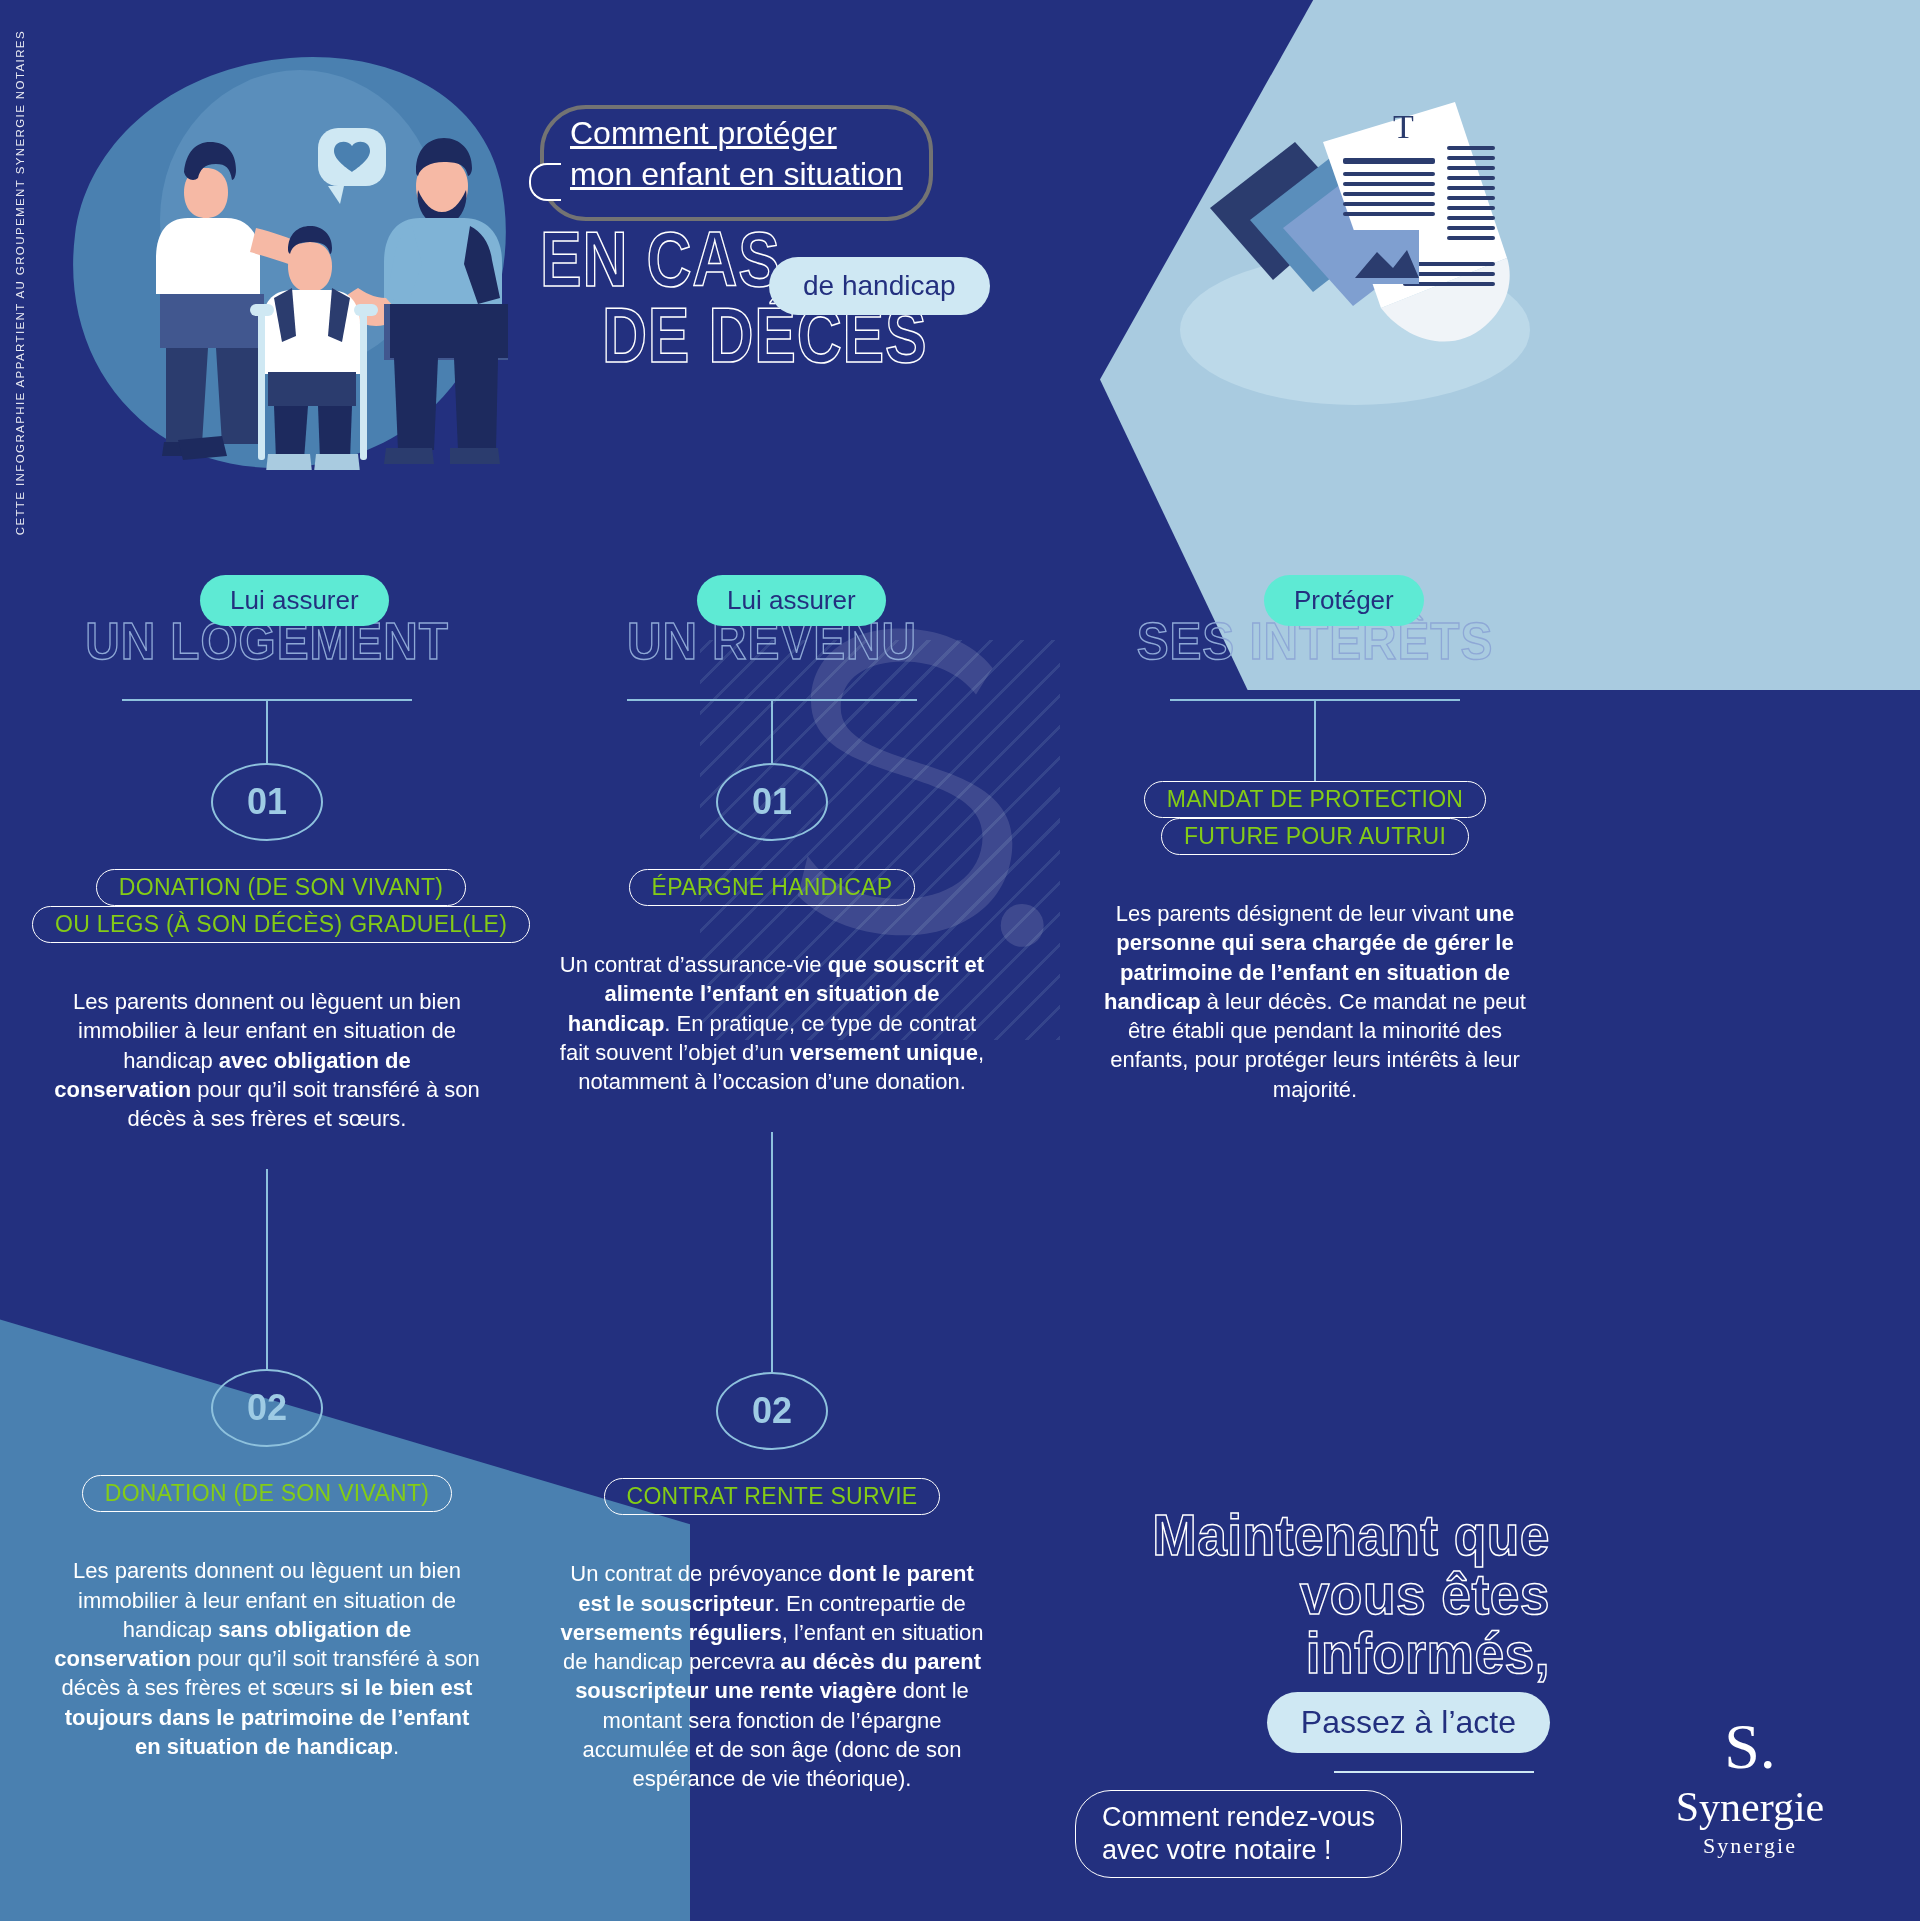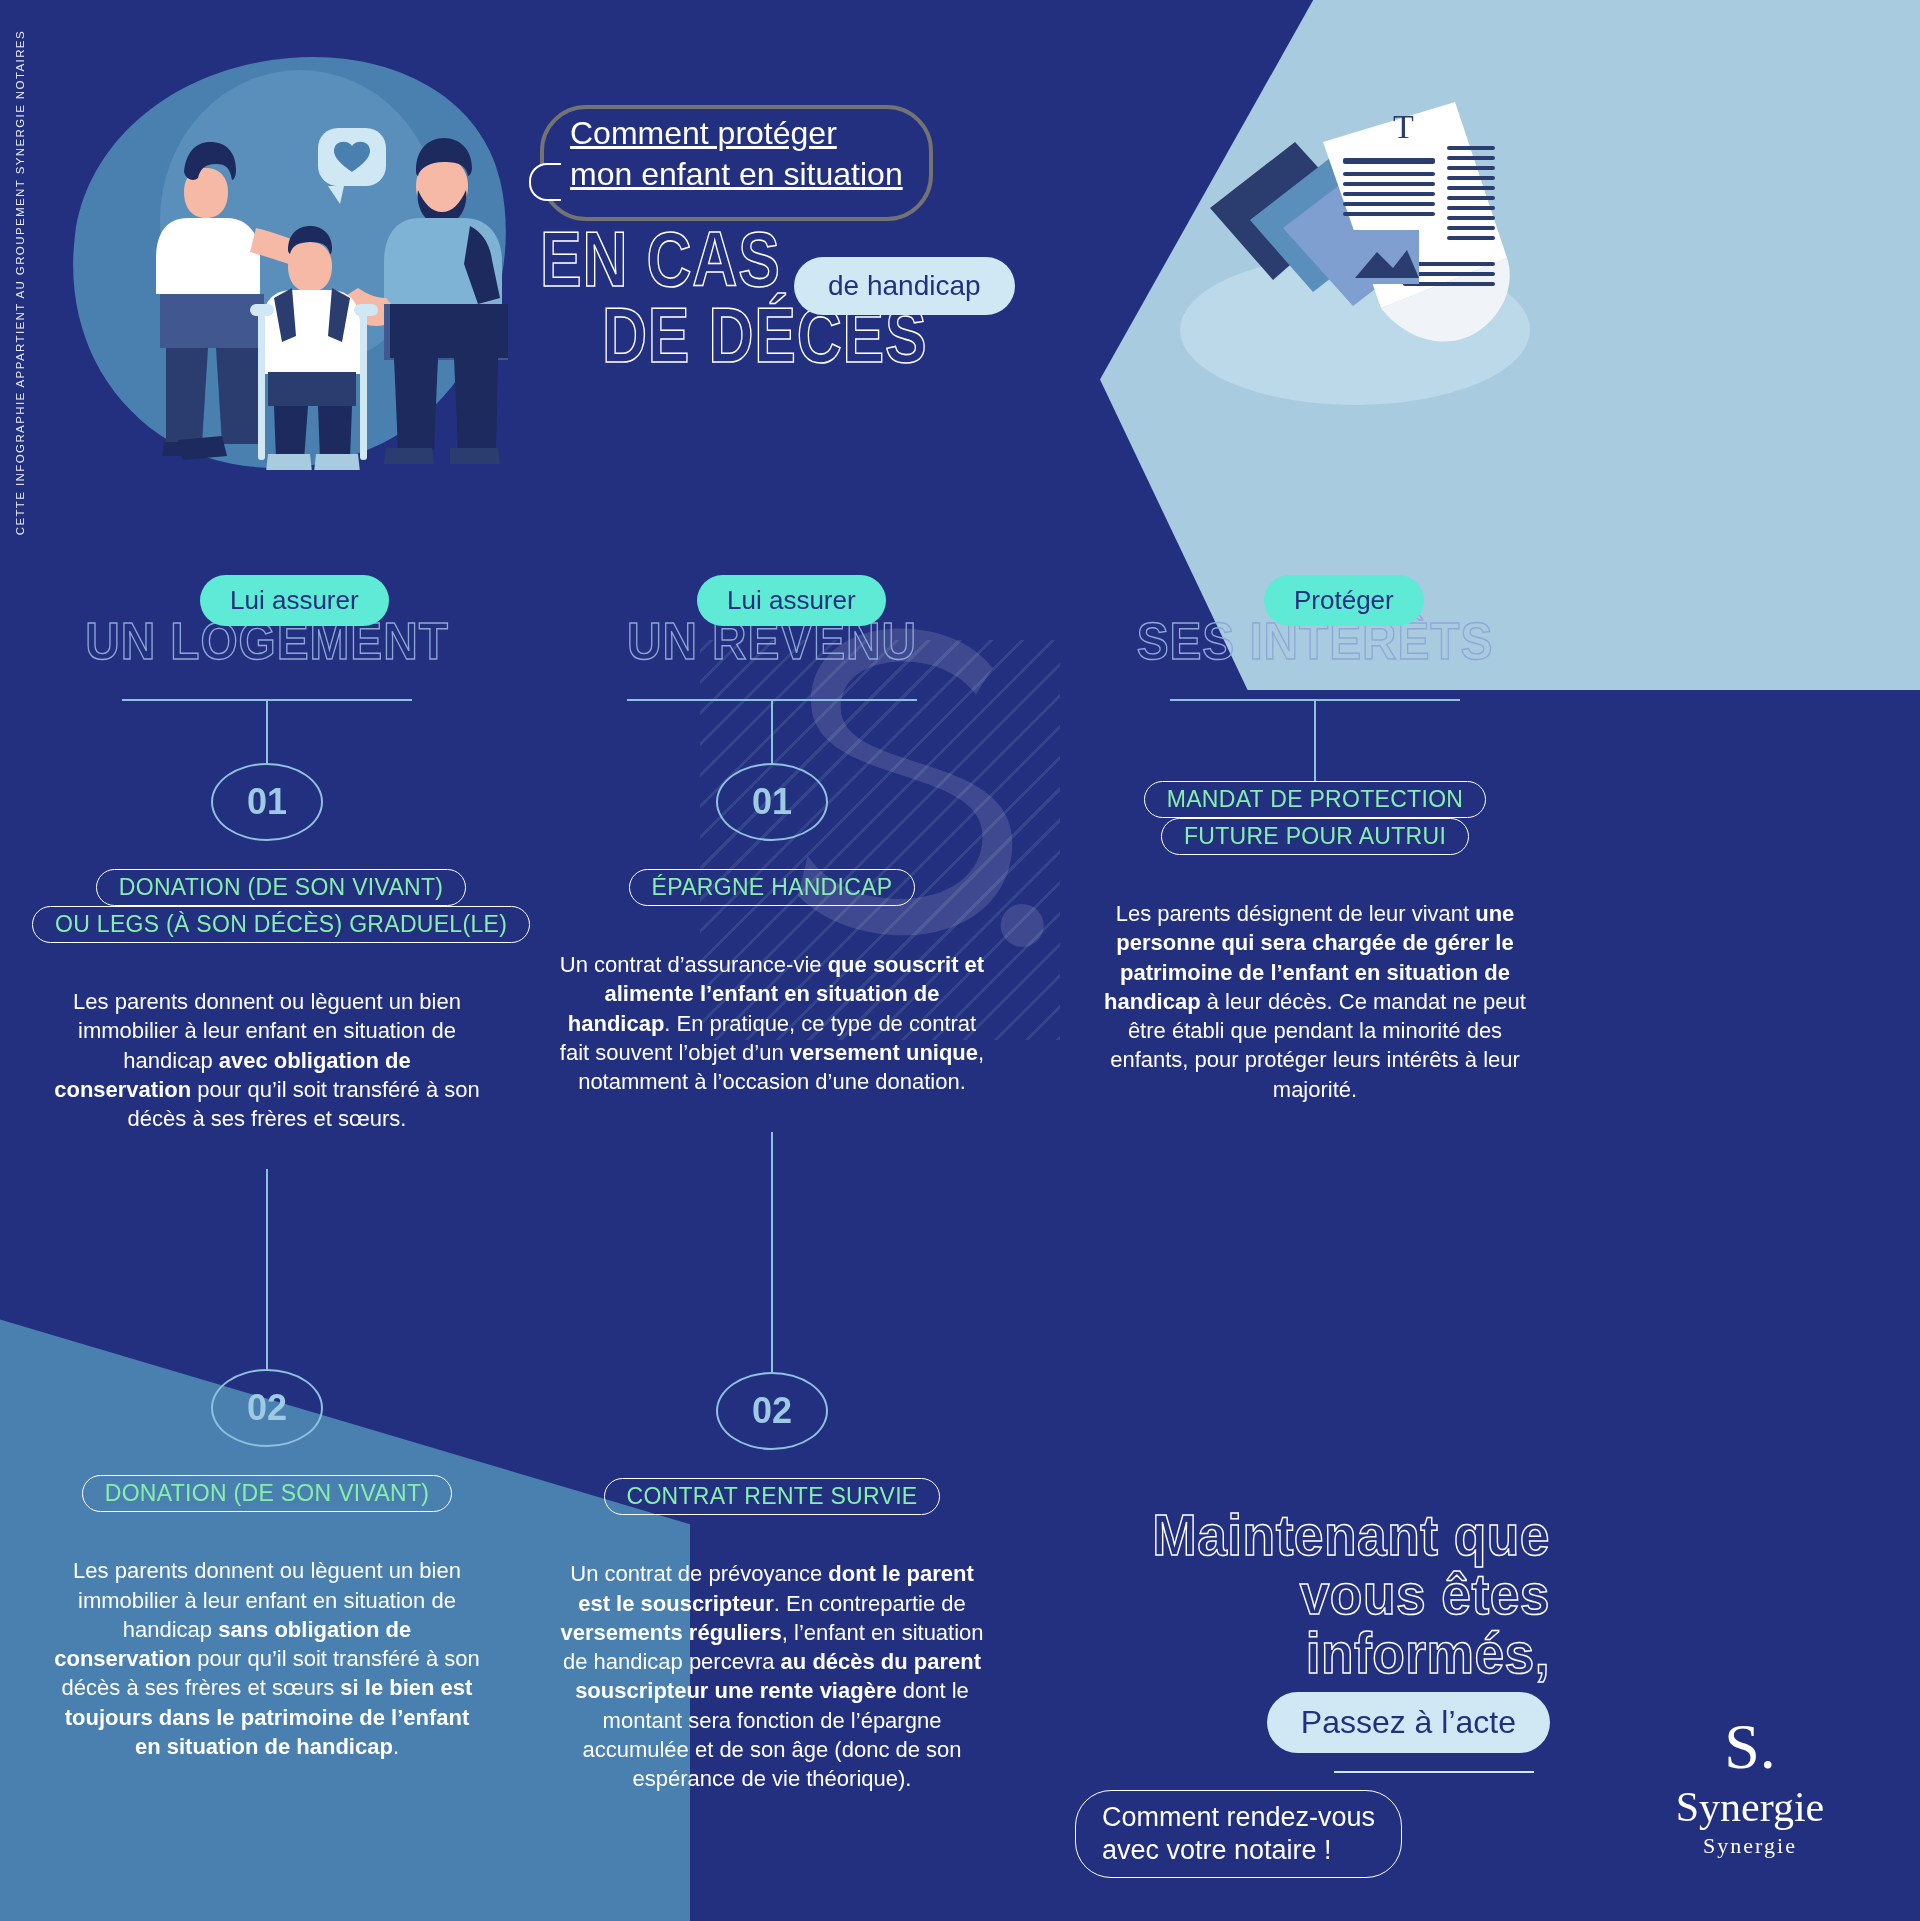--- a/index.html
+++ b/index.html
@@ -64,21 +64,21 @@
   .outline-big{
     font-size:78px;font-weight:700;letter-spacing:1px;line-height:.98;
     color:transparent;
     -webkit-text-stroke:1.6px #ffffff;
     font-family:"Liberation Sans",sans-serif;
     text-transform:uppercase;font-stretch:condensed;
     transform:scaleX(.80);transform-origin:left center;
   }
   .outline-big.l2{margin-left:62px;}
   .pill-handicap{
-    position:absolute;left:254px;top:152px;
+    position:absolute;left:229px;top:152px;
     background:#cfe8f3;color:#23307f;
     border-radius:40px;padding:13px 34px;
     font-size:28px;white-space:nowrap;
   }
 
   
   .col{position:absolute;width:470px;text-align:center;}
   .col1{left:32px;top:575px;}
   .col2{left:537px;top:575px;}
   .col3{left:1080px;top:575px;}
@@ -107,21 +107,21 @@
   .num-ellipse{
     width:108px;height:74px;border:2px solid #8ec1dd;border-radius:50%;
     margin:0 auto;display:flex;align-items:center;justify-content:center;
     color:#9ecbe4;font-size:36px;font-weight:700;
   }
   .step-label{
     margin:28px auto 0 auto;display:inline-block;position:relative;
   }
   .label-row{
     border:1.6px solid #fff;border-radius:26px;
-    padding:4px 22px;font-size:23px;color:#86efac;display:inline-block;
+    padding:4px 22px;font-size:23px;color:#84cc16;display:inline-block;
     white-space:nowrap;background:transparent;letter-spacing:.3px;
   }
   .para{
     margin:44px auto 0 auto;width:430px;
     font-size:22px;line-height:1.33;color:#fff;
   }
   .para b{font-weight:700;}
 
   
   .cta{position:absolute;left:1080px;top:1505px;width:470px;text-align:right;}

